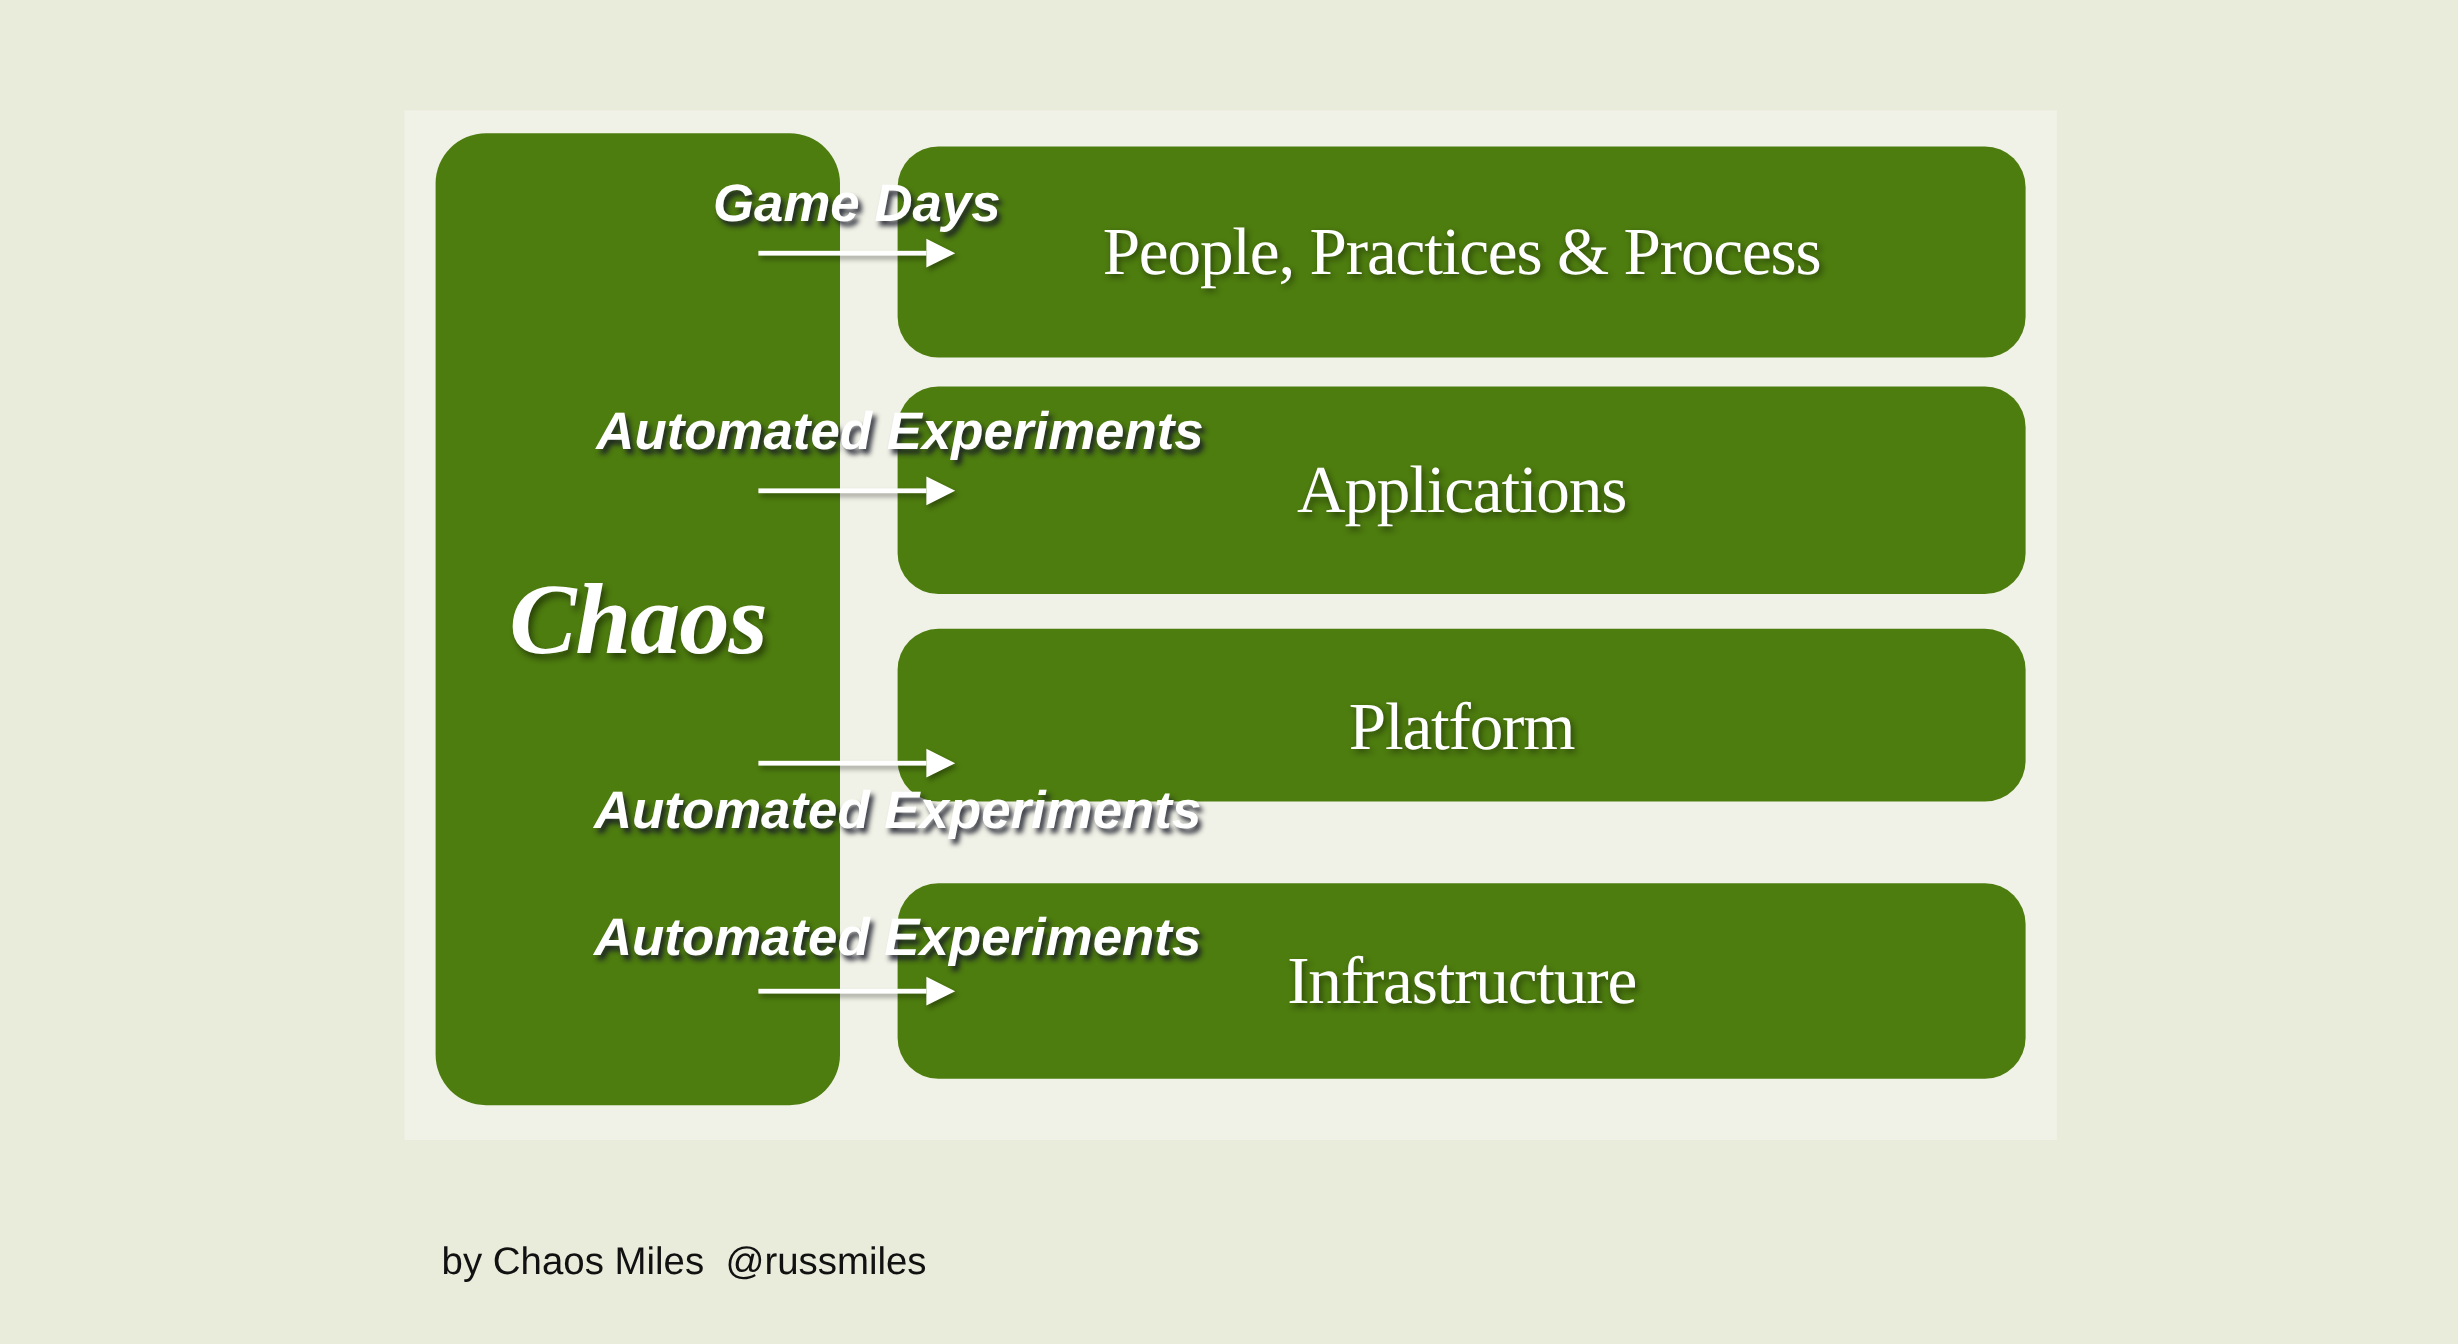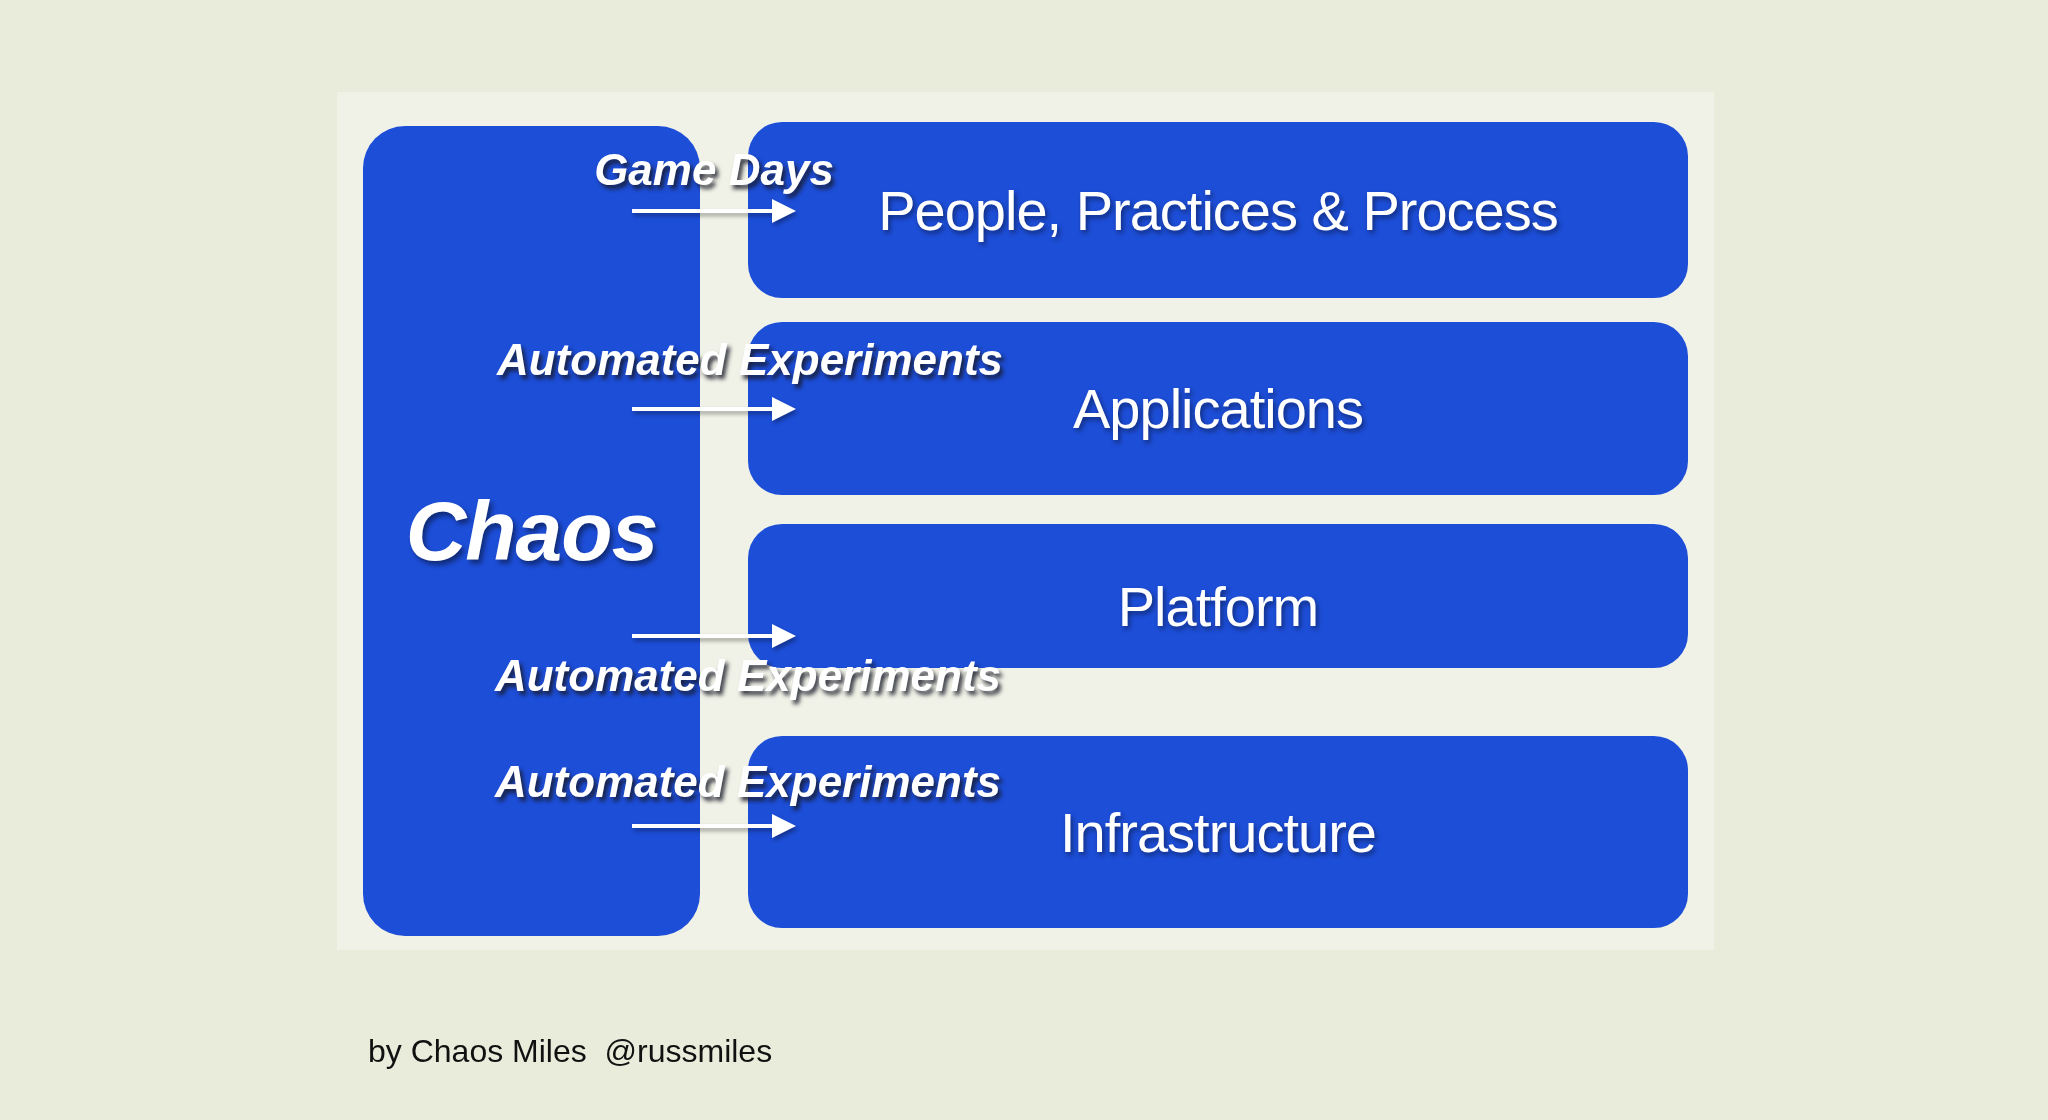--- a/index.html
+++ b/index.html
@@ -19,51 +19,51 @@
   .slide-panel {
     position: absolute;
     left: 337px;
     top: 92px;
     width: 1377px;
     height: 858px;
     background: rgba(255, 255, 255, 0.33);
   }
   .dark-box {
     position: absolute;
-    background: #1d4ed8;
+    background: #4d7c0f;
     color: #ffffff;
     display: flex;
     align-items: center;
     justify-content: center;
+    font-family: Liberation Serif, serif;
   }
   .chaos-box {
     left: 363px;
     top: 111px;
     width: 337px;
     height: 810px;
     border-radius: 42px;
-    margin-top: 15px;
   }
   .chaos-label {
     font-size: 84px;
     font-weight: 700;
     font-style: italic;
     letter-spacing: -1px;
     text-shadow: 3px 4px 5px rgba(0, 0, 0, 0.45);
     white-space: nowrap;
   }
   .layer-box {
     left: 748px;
     width: 940px;
     border-radius: 34px;
   }
   .layer-box-1 { top: 122px; height: 176px; }
   .layer-box-2 { top: 322px; height: 173px; }
   .layer-box-3 { top: 524px; height: 144px; }
-  .layer-box-4 { top: 736px; height: 192px; }
+  .layer-box-4 { top: 736px; height: 163px; }
   .layer-label {
     font-size: 56px;
     font-weight: 400;
     letter-spacing: -1px;
     text-shadow: 2px 3px 5px rgba(0, 0, 0, 0.45);
     white-space: nowrap;
   }
   .layer-label-3 { position: relative; top: 10px; }
   .connector-label {
     position: absolute;

